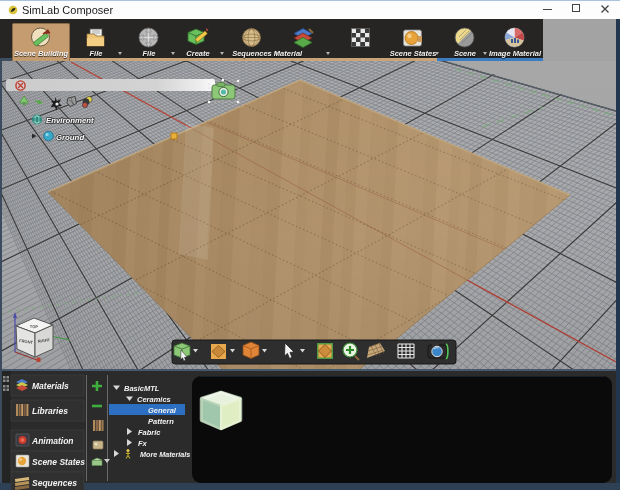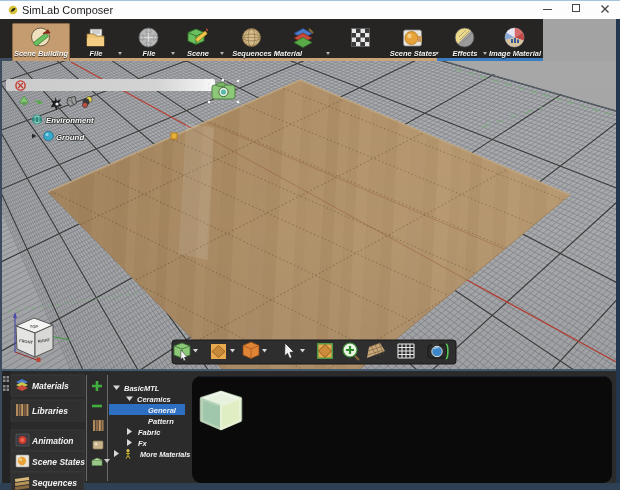--- a/index.html
+++ b/index.html
@@ -40,21 +40,21 @@
       <polygon points="21,11.5 17,8.5 17,14.5" fill="#c8c8c8" stroke="#777" stroke-width="0.5"></polygon>
     </svg></div>
 <div class="tablabel" style="left:114px;top:49px;width:70px">File</div>
 <div style="position:absolute;left:171px;top:52px;width:0;height:0;border-left:2.5px solid transparent;border-right:2.5px solid transparent;border-top:3.5px solid #b4b4b4"></div>
 <div style="position:absolute;left:186px;top:26px;width:23px;height:23px"><svg width="23" height="23" viewBox="0 0 23 23">
       <polygon points="10,3 18,6.5 18,15 10,18.5 2,15 2,6.5" fill="#6abf5e" stroke="#2e6e28" stroke-width="0.9"></polygon>
       <path d="M2 6.5l8 3.5 8-3.5M10 10v8.5" stroke="#2e6e28" stroke-width="0.9" fill="none"></path>
       <rect x="9" y="9" width="13" height="3.6" rx="0.8" transform="rotate(-40 15 11)" fill="#f2c84a" stroke="#9a7a1a" stroke-width="0.7"></rect>
       <path d="M20 2l2.5 2-2 1.5z" fill="#c84a3a"></path>
     </svg></div>
-<div class="tablabel" style="left:163px;top:49px;width:70px">Scene</div>
+<div class="tablabel" style="left:163px;top:49px;width:70px">Create</div>
 <div style="position:absolute;left:220px;top:52px;width:0;height:0;border-left:2.5px solid transparent;border-right:2.5px solid transparent;border-top:3.5px solid #b4b4b4"></div>
 <div style="position:absolute;left:240px;top:26px;width:23px;height:23px"><svg width="23" height="23" viewBox="0 0 23 23">
       <circle cx="11.5" cy="11.5" r="9" fill="#d8bc8a" stroke="#7a6340" stroke-width="0.9"></circle>
       <ellipse cx="11.5" cy="11.5" rx="9" ry="3.4" fill="none" stroke="#8a7348" stroke-width="0.7"></ellipse>
       <ellipse cx="11.5" cy="11.5" rx="3.4" ry="9" fill="none" stroke="#8a7348" stroke-width="0.7"></ellipse>
       <ellipse cx="11.5" cy="11.5" rx="6.8" ry="8" fill="none" stroke="#8a7348" stroke-width="0.5"></ellipse>
       <path d="M2.5 11.5h18" stroke="#8a7348" stroke-width="0.6"></path>
     </svg></div>
 <div class="tablabel" style="left:217px;top:49px;width:70px">Sequences</div>
 <div style="position:absolute;left:274px;top:52px;width:0;height:0;border-left:2.5px solid transparent;border-right:2.5px solid transparent;border-top:3.5px solid #b4b4b4"></div>
@@ -93,21 +93,21 @@
       <rect x="17" y="10" width="4" height="6" fill="#cd9a5a"></rect>
     </svg></div>
 <div class="tablabel" style="left:378px;top:49px;width:70px">Scene States</div>
 <div style="position:absolute;left:435px;top:52px;width:0;height:0;border-left:2.5px solid transparent;border-right:2.5px solid transparent;border-top:3.5px solid #b4b4b4"></div>
 <div style="position:absolute;left:453px;top:26px;width:23px;height:23px"><svg width="23" height="23" viewBox="0 0 23 23">
       <circle cx="11.5" cy="11.5" r="9.5" fill="#9a9a9a"></circle>
       <path d="M4.8 17.8a9.5 9.5 0 0113.4-13.4z" fill="#ecd98a"></path>
       <path d="M7 14l9-9M9 17l10-10M6 11l7-7" stroke="#777" stroke-width="0.5"></path>
       <circle cx="11.5" cy="11.5" r="9.5" fill="none" stroke="#555" stroke-width="0.8"></circle>
     </svg></div>
-<div class="tablabel" style="left:430px;top:49px;width:70px">Effects</div>
+<div class="tablabel" style="left:430px;top:49px;width:70px">Scene</div>
 <div style="position:absolute;left:483px;top:52px;width:0;height:0;border-left:2.5px solid transparent;border-right:2.5px solid transparent;border-top:3.5px solid #b4b4b4"></div>
 <div style="position:absolute;left:503px;top:26px;width:23px;height:23px"><svg width="23" height="23" viewBox="0 0 23 23">
       <circle cx="11.5" cy="11.5" r="9.5" fill="#f0f0f0" stroke="#888" stroke-width="0.8"></circle>
       <path d="M11.5 2a9.5 9.5 0 018 4.6L11.5 11.5z" fill="#d86a6a"></path>
       <path d="M19.5 6.6a9.5 9.5 0 011 8L11.5 11.5z" fill="#c04848"></path>
       <path d="M11.5 2a9.5 9.5 0 00-8 4.6l8 4.9z" fill="#e8e8f4"></path>
       <path d="M3.5 6.6a9.5 9.5 0 00-.8 7.4l8.8-2.5z" fill="#8aa8d8"></path>
       <path d="M2.7 14a9.5 9.5 0 0017.8.6L11.5 11.5z" fill="#d8c49a"></path>
       <rect x="8" y="13" width="2" height="4" fill="#3a5a9a"></rect>
       <rect x="11" y="12" width="2" height="5" fill="#3a5a9a"></rect>

